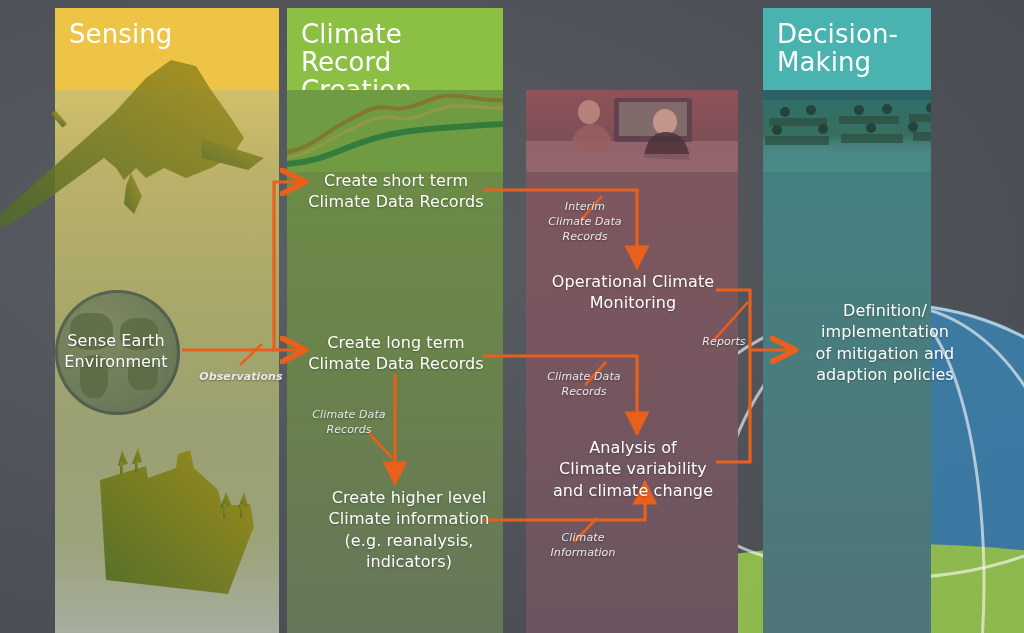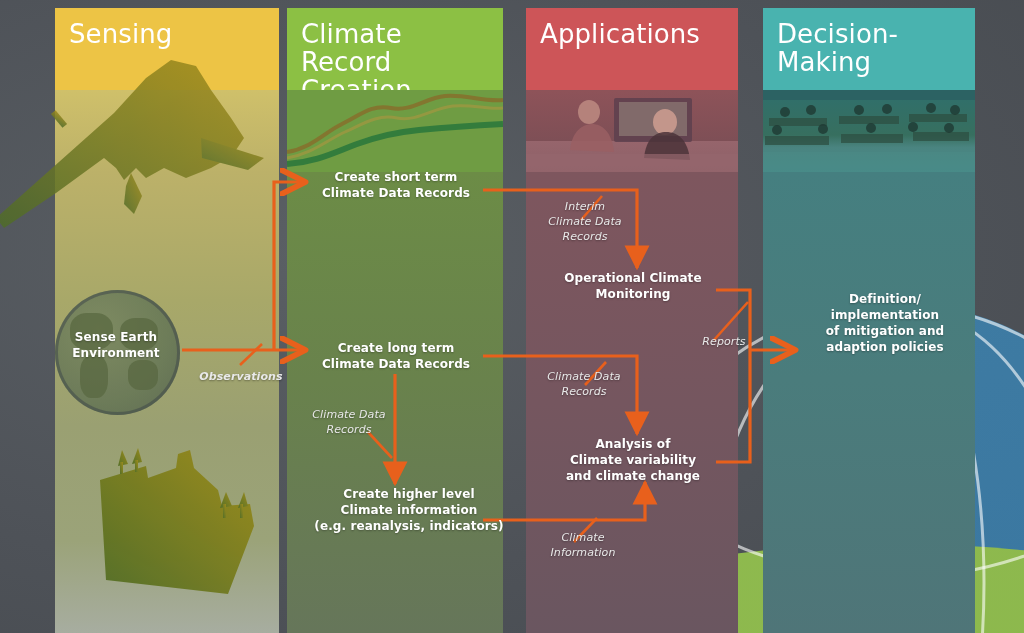--- a/index.html
+++ b/index.html
@@ -37,21 +37,21 @@
   #col2{left:287px;width:216px;}
   #col2 .head{background:#8cc044;}
   #col2 .photo{background:#6e9a43;}
   #col2 .body{background:linear-gradient(180deg,#6c8c46 0%,#69824c 45%,#66765a 100%);}
   
   #col3{left:526px;width:212px;}
   #col3 .head{background:#cd5558;}
   #col3 .photo{background:#8f5258;}
   #col3 .body{background:linear-gradient(180deg,#7e565e 0%,#75565f 50%,#6a5660 100%);}
   
-  #col4{left:763px;width:212px;}
+  #col4{left:763px;width:168px;}
   #col4 .head{background:#49b3af;}
   #col4 .photo{background:#3f8f8c;}
   #col4 .body{background:linear-gradient(180deg,#457f80 0%,#4a7c7c 45%,#4f7578 100%);}
 
   
   .ph-graph{position:absolute;inset:0;background:#6f9c43;}
   .ph-graph svg{position:absolute;left:0;top:-8px;}
   .ph-people{position:absolute;inset:0;
     background:linear-gradient(180deg,#8e5359 0%,#7e4f56 62%,#96656c 62%,#8d6067 100%);}
   .ph-hall{position:absolute;inset:0;
@@ -61,22 +61,22 @@
   
   .sat-sil{position:absolute;left:-4px;top:18px;width:280px;height:230px;
     opacity:.85;}
   .station-sil{position:absolute;left:98px;top:448px;width:180px;height:150px;opacity:.9;}
   .globe-sil{position:absolute;left:55px;top:290px;width:125px;height:125px;border-radius:50%;
     background:radial-gradient(circle at 35% 32%, #7c8a62 0%, #6b7a58 60%, #5d6a52 100%);
     box-shadow:0 0 0 3px rgba(60,70,72,.55) inset;opacity:.95;}
   .globe-sil .cont{position:absolute;background:#55653f;opacity:.75;border-radius:40%;}
 
   
-  .node{position:absolute;color:#fff;font-size:12px;line-height:1.33;
-    font-weight:700;text-align:center;letter-spacing:.1px;
+  .node{position:absolute;color:#fff;font-size:16px;line-height:1.33;
+    font-weight:400;text-align:center;letter-spacing:.1px;
     text-shadow:0 1px 2px rgba(0,0,0,.30);}
   .lbl{position:absolute;color:#e9e9e9;font-size:11px;font-style:italic;
     line-height:1.35;text-align:center;letter-spacing:.1px;
     text-shadow:0 1px 2px rgba(0,0,0,.35);}
 
   
   #arrows{position:absolute;left:0;top:0;width:1024px;height:633px;pointer-events:none;}
 </style>
 </head>
 <body>
@@ -165,23 +165,20 @@
           <path d="M0,70 C25,66 38,50 55,42 C72,34 84,22 104,26 C124,30 138,16 158,14 C178,12 196,20 216,18" fill="none" stroke="#8a6a28" stroke-width="4" opacity=".75"></path>
           <path d="M0,76 C25,72 40,58 58,50 C76,42 90,32 110,36 C130,40 146,26 166,24 C186,22 200,28 216,26" fill="none" stroke="#b39640" stroke-width="3" opacity=".55"></path>
           <path d="M0,82 C30,80 48,70 70,62 C92,54 110,50 132,48 C154,46 180,44 216,42" fill="none" stroke="#2f7a3c" stroke-width="6" opacity=".95"></path>
         </svg>
       </div>
     </div>
     <div class="body"></div>
   </div>
 
   <div class="col" id="col3">
-    <div class="head">
-      <h2>Applications</h2>
-    </div>
     <div class="photo">
       <div class="ph-people">
         <svg width="212" height="82" viewBox="0 0 212 82">
           <rect x="88" y="8" width="78" height="44" rx="2" fill="#5d3f4e" opacity=".85"></rect>
           <rect x="93" y="12" width="68" height="34" fill="#9b8d82" opacity=".55"></rect>
           <ellipse cx="63" cy="22" rx="11" ry="12" fill="#c08f84" opacity=".8"></ellipse>
           <path d="M44,60 C46,40 58,34 66,34 C76,34 86,42 88,62 Z" fill="#9a5f63" opacity=".85"></path>
           <ellipse cx="139" cy="32" rx="12" ry="13" fill="#d3a193" opacity=".8"></ellipse>
           <path d="M118,68 C120,48 130,42 140,42 C152,42 162,50 164,70 Z" fill="#4b3338" opacity=".85"></path>
           <rect x="0" y="64" width="212" height="18" fill="#96666d" opacity=".7"></rect>
@@ -263,29 +260,29 @@
       <path d="M750,350 L793,350" marker-end="url(#ah)"></path>
 
       <path d="M714,340 L748,302" stroke-width="2.6"></path>
     </g>
   </svg>
 
   <div class="node" style="left:48px;top:330px;width:136px;">Sense Earth<br>Environment</div>
 
   <div class="node" style="left:305px;top:170px;width:182px;">Create short term<br>Climate Data Records</div>
 
-  <div class="node" style="left:305px;top:341px;width:182px;">Create long term<br>Climate Data Records</div>
+  <div class="node" style="left:305px;top:332px;width:182px;">Create long term<br>Climate Data Records</div>
 
   <div class="node" style="left:288px;top:487px;width:218px;margin-left:12px;">Create higher level<br>Climate information<br>(e.g. reanalysis, indicators)</div>
 
   <div class="node" style="left:540px;top:271px;width:186px;">Operational Climate<br>Monitoring</div>
 
   <div class="node" style="left:540px;top:437px;width:186px;">Analysis of<br>Climate variability<br>and climate change</div>
 
-  <div class="node" style="left:795px;top:292px;width:180px;text-align:center;">Definition/<br>implementation<br>of mitigation and<br>adaption policies</div>
+  <div class="node" style="left:795px;top:300px;width:180px;text-align:center;">Definition/<br>implementation<br>of mitigation and<br>adaption policies</div>
 
   <div class="lbl" style="left:186px;top:370px;width:110px;font-weight:bold;">Observations</div>
 
   <div class="lbl" style="left:530px;top:200px;width:110px;">Interim<br>Climate Data<br>Records</div>
 
   <div class="lbl" style="left:528px;top:370px;width:112px;">Climate Data<br>Records</div>
 
   <div class="lbl" style="left:293px;top:408px;width:112px;">Climate Data<br>Records</div>
 
   <div class="lbl" style="left:528px;top:531px;width:110px;">Climate<br>Information</div>

